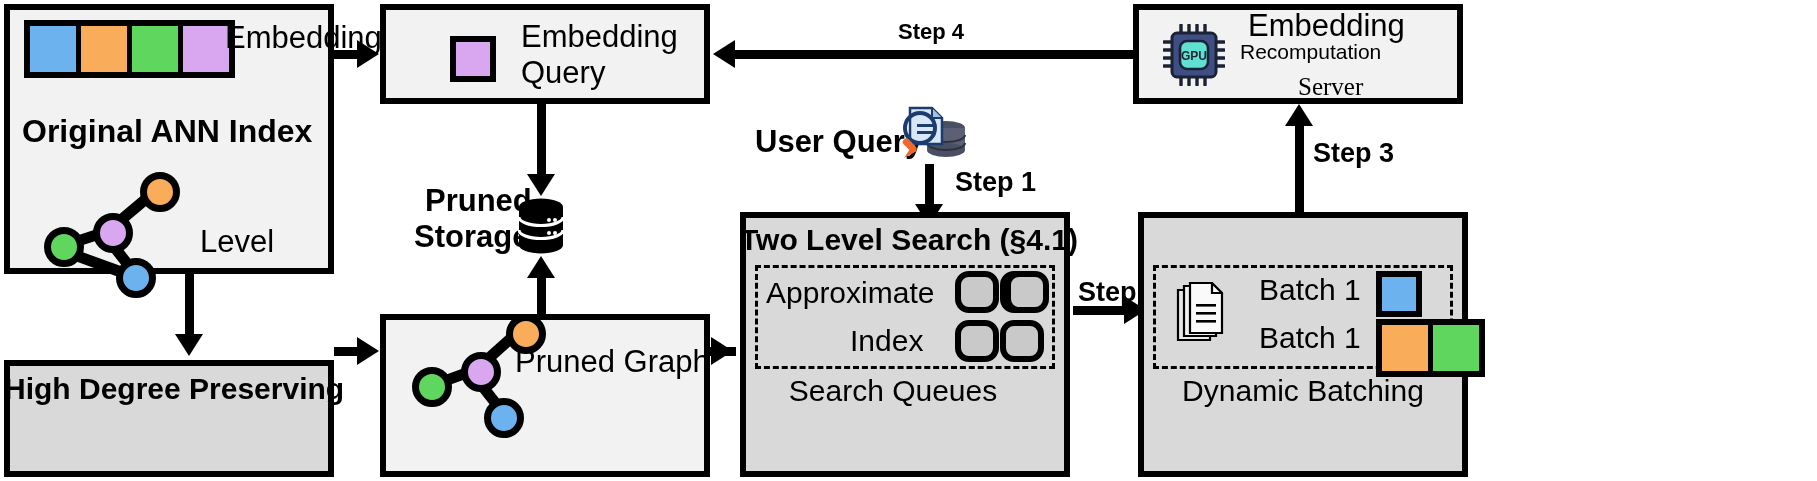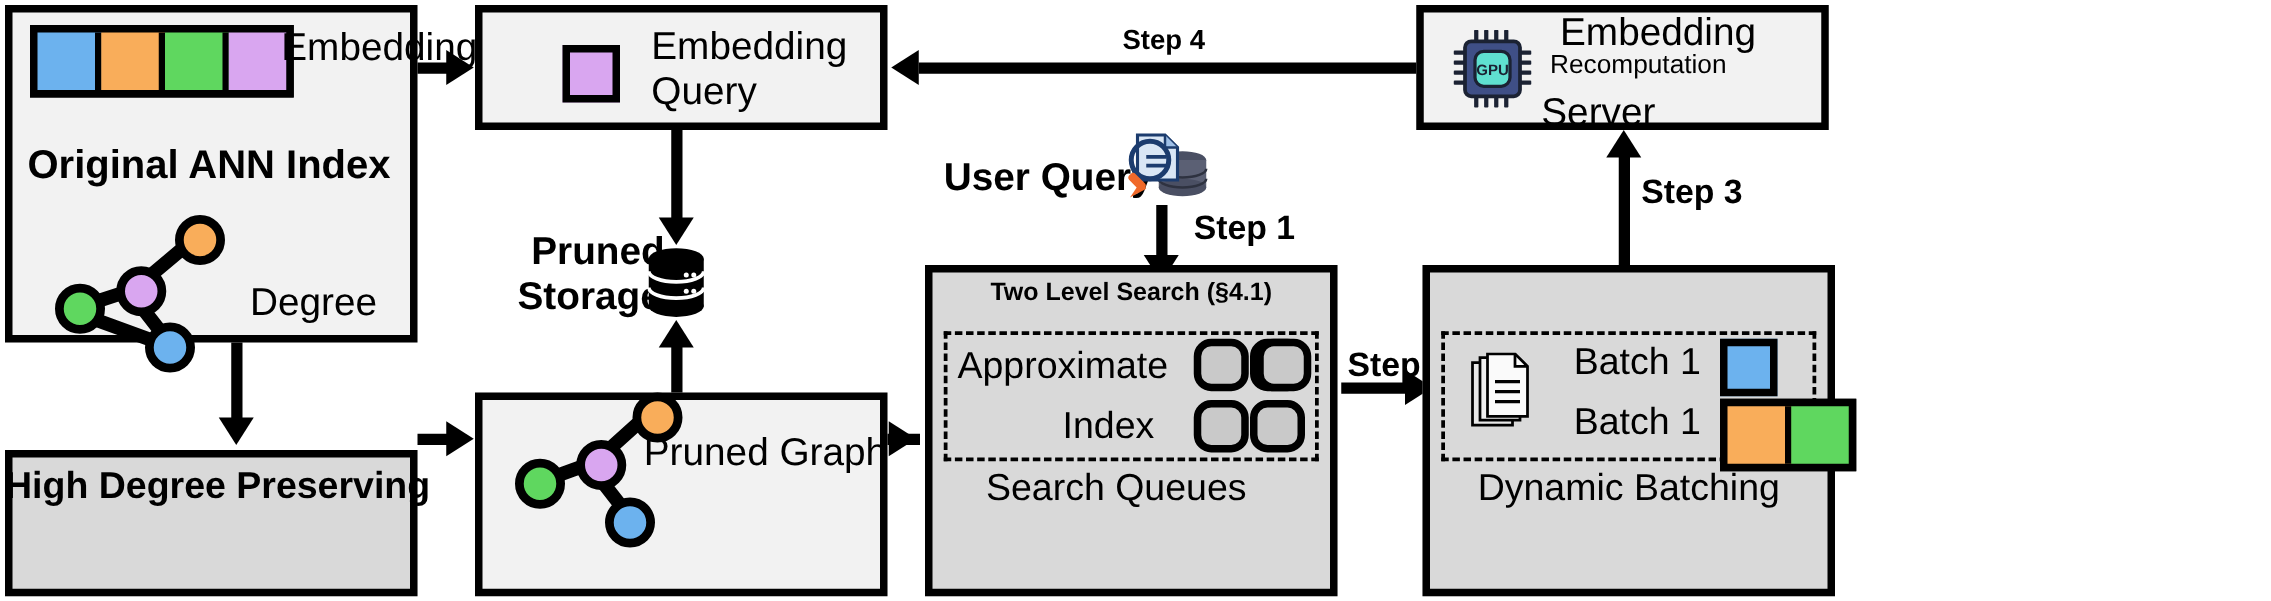--- a/index.html
+++ b/index.html
@@ -146,21 +146,21 @@
     <div class="edge" style="left:66px; top:62px; width:58px; transform:rotate(-40deg);"></div>
     <div class="edge" style="left:24px; top:75px; width:52px; transform:rotate(-18deg);"></div>
     <div class="edge" style="left:66px; top:66px; width:54px; transform:rotate(52deg);"></div>
     <div class="edge" style="left:22px; top:80px; width:78px; transform:rotate(20deg);"></div>
     <div class="node" style="left:100px; top:7px;  width:40px; height:40px; background:#f9ad5a;"></div>
     <div class="node" style="left:53px;  top:48px; width:40px; height:40px; background:#d9a6f0;"></div>
     <div class="node" style="left:4px;   top:62px; width:40px; height:40px; background:#5fd75f;"></div>
     <div class="node" style="left:76px;  top:93px; width:40px; height:40px; background:#6cb2ee;"></div>
   </div>
 
-  <div class="lbl" style="left:200px; top:225px; font-size:31px;">Degree</div>
+  <div class="lbl" style="left:200px; top:225px; font-size:31px;">Level</div>
 
   <div class="box shaded" style="left:4px; top:360px; width:330px; height:117px;"></div>
   <div class="lbl bold center" style="left:4px; top:373px; width:330px; font-size:30px;">High Degree Preserving</div>
 
   <div class="arrow-line" style="left:185px; top:274px; width:9px; height:62px;"></div>
   <div class="arrow-head ah-down" style="left:175px; top:334px;"></div>
 
   <div class="box" style="left:380px; top:4px; width:330px; height:100px;"></div>
   <div class="sq" style="left:450px; top:36px; width:46px; height:46px; background:#d9a6f0;"></div>
   <div class="lbl" style="left:521px; top:20px; font-size:31px;">Embedding</div>
@@ -233,21 +233,21 @@
       <path d="M6 54 l8 -12 l5 5 l-13 7 z" fill="#f0692a"></path>
     </svg>
   </div>
 
   <div class="lbl bold" style="left:955px; top:168px; font-size:27px;">Step 1</div>
 
   <div class="arrow-line" style="left:925px; top:164px; width:9px; height:44px;"></div>
   <div class="arrow-head ah-down" style="left:915px; top:204px;"></div>
 
   <div class="box shaded" style="left:740px; top:212px; width:330px; height:265px;"></div>
-  <div class="lbl bold center" style="left:740px; top:224px; width:330px; font-size:20px;">Two Level Search (§4.1)</div>
+  <div class="lbl bold center" style="left:740px; top:224px; width:330px; font-size:30px;">Two Level Search (§4.1)</div>
 
   <div class="dashed" style="left:755px; top:265px; width:300px; height:104px;"></div>
 
   <div class="lbl" style="left:766px; top:277px; font-size:30px;">Approximate</div>
   <div class="qslot" style="left:955px; top:271px; width:44px; height:42px;"></div>
   <div class="qslot" style="left:1000px; top:271px; width:44px; height:42px;"></div>
   <div class="qslot" style="left:1005px; top:271px; width:44px; height:42px;"></div>
 
   <div class="lbl" style="left:850px; top:325px; font-size:30px;">Index</div>
   <div class="qslot" style="left:955px; top:320px; width:44px; height:42px;"></div>
@@ -309,21 +309,21 @@
         <line x1="52" y1="42" x2="61" y2="42"></line>
       </g>
       <rect x="9" y="9" width="44" height="44" rx="5" fill="#3f4f86" stroke="#1b2233" stroke-width="3"></rect>
       <rect x="17" y="17" width="28" height="28" rx="7" fill="#5fe0d0" stroke="#1b2233" stroke-width="2.6"></rect>
       <text x="31" y="36" text-anchor="middle" font-family="Liberation Sans, sans-serif" font-size="12" font-weight="bold" fill="#1b2233">GPU</text>
     </svg>
   </div>
 
   <div class="lbl" style="left:1248px; top:9px; font-size:31px;">Embedding</div>
   <div class="lbl" style="left:1200px; top:41px; font-size:21px;margin-left:40px;">Recomputation</div>
-  <div class="lbl" style="left:1233px; top:73px; font-size:31px;">Server</div>
+  <div class="lbl" style="left:1298px; top:73px; font-size:25px;font-family:Liberation Serif, serif;">Server</div>
 
   <div class="lbl bold" style="left:1313px; top:139px; font-size:27px;">Step 3</div>
   <div class="arrow-line" style="left:1295px; top:122px; width:9px; height:90px;"></div>
   <div class="arrow-head ah-up" style="left:1285px; top:104px;"></div>
 
   <div class="lbl bold" style="left:898px; top:20px; font-size:22px;">Step 4</div>
   <div class="arrow-line" style="left:735px; top:50px; width:398px; height:9px;"></div>
   <div class="arrow-head ah-left" style="left:713px; top:40px;"></div>
 
 </div>

